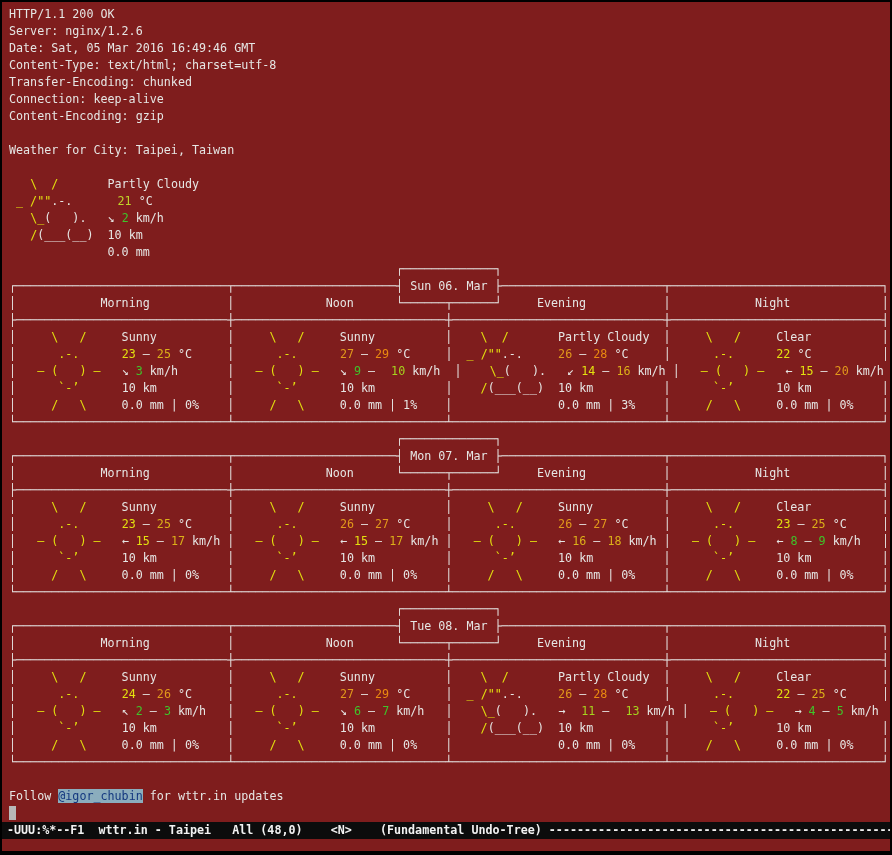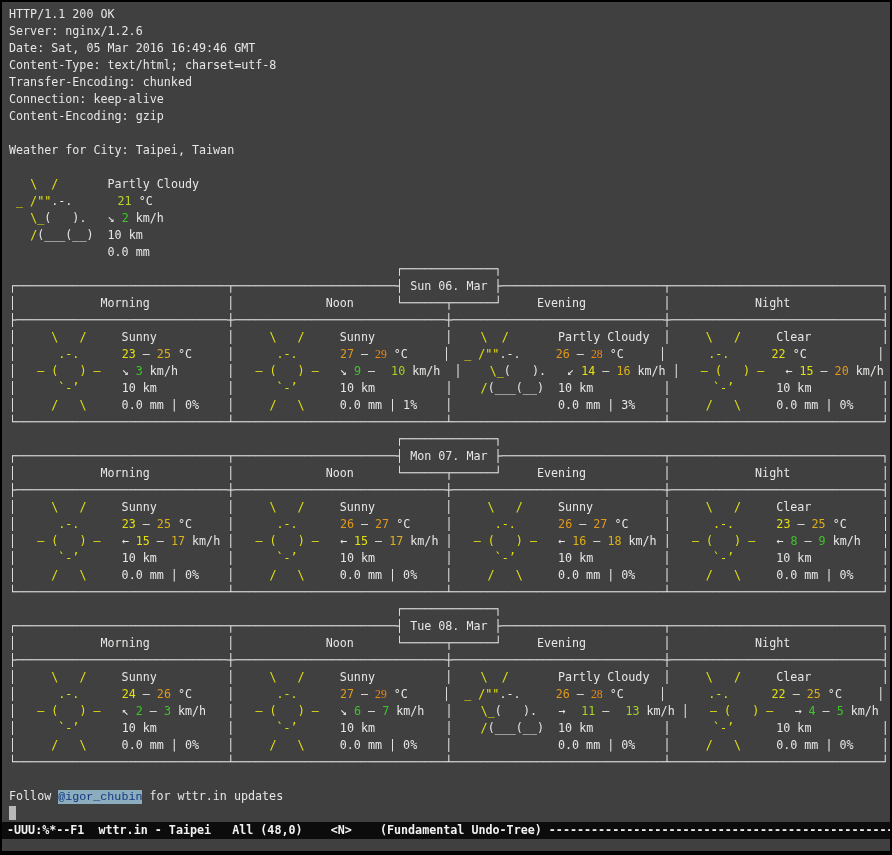--- a/index.html
+++ b/index.html
@@ -21,27 +21,27 @@
     margin-left:-7px;height:17px;background:#0c0c0c;
     padding-left:5px;overflow:hidden;
   }
   .modeline pre{color:#f2f2f2;font-weight:bold;}
   .minibuffer{height:17px;background:#272727;}
 </style>
 <style>.c-y{color:#e3e00f;}
 .c-li{color:#c0d42a;margin-left:10px;}
 .c-go{color:#dcb019;}
 .c-o{color:#e2991b;}
-.c-do{color:#ea8a10;font-family:Liberation Serif, serif;}
+.c-do{color:#ea8a10;}
 .c-g{color:#3fc42a;}
 .c-ch{color:#a6d31e;margin-left:9px;}
-.c-link{color:#14387f;background:#8badbd;font-family:Liberation Mono, monospace;}
+.c-link{color:#14387f;background:#8badbd;}
 .c-cursor{background:#b8b8b8;}
 pre{color:#e6e6e4;}
-.terminal,.minibuffer{background:#404040;}
+.terminal,.minibuffer{background:#7f1d1d;}
 .modeline{background:#0c0c0c;}
 .modeline pre{color:#f2f2f2;}</style></head>
 <body>
 
 <div class="terminal">
   <pre id="screen"><span><span class="line"><span>HTTP/1.1 200 OK</span></span><span class="line"><span>Server: nginx/1.2.6</span></span><span class="line"><span>Date: Sat, 05 Mar 2016 16:49:46 GMT</span></span><span class="line"><span>Content-Type: text/html; charset=utf-8</span></span><span class="line"><span>Transfer-Encoding: chunked</span></span><span class="line"><span>Connection: keep-alive</span></span><span class="line"><span>Content-Encoding: gzip</span></span><span class="line"></span></span><span><span class="line"><span>Weather for City: Taipei, Taiwan</span></span><span class="line"></span></span><span><span class="line"><span>   </span><span class="c-y">\  /</span><span>       </span><span>Partly Cloudy</span></span><span class="line"><span> </span><span class="c-y">_ /""</span><span>.-.</span><span>     </span><span class="c-li">21</span><span> °C</span></span><span class="line"><span>   </span><span class="c-y">\_</span><span>(   ).</span><span>   </span><span>↘ </span><span class="c-g">2</span><span> km/h</span></span><span class="line"><span>   </span><span class="c-y">/</span><span>(___(__)</span><span>  10 km</span></span><span class="line"><span>              </span><span>0.0 mm</span></span></span><span><span class="line"><span>                                                       </span><span>┌</span><span>─────────────</span><span>┐</span></span><span class="line"><span>┌</span><span>──────────────────────────────</span><span>┬</span><span>───────────────────────</span><span>┤ </span><span>Sun 06. Mar</span><span> ├</span><span>───────────────────────</span><span>┬</span><span>──────────────────────────────</span><span>┐</span></span><span class="line"><span>│</span><span>            </span><span>Morning</span><span>           </span><span>│</span><span>             </span><span>Noon</span><span>      </span><span>└</span><span>──────</span><span>┬</span><span>──────</span><span>┘</span><span>     </span><span>Evening</span><span>           </span><span>│</span><span>            </span><span>Night</span><span>             </span><span>│</span></span><span class="line"><span>├</span><span>──────────────────────────────</span><span>┼</span><span>──────────────────────────────</span><span>┼</span><span>──────────────────────────────</span><span>┼</span><span>──────────────────────────────</span><span>┤</span></span><span class="line"><span>│</span><span>     </span><span class="c-y">\   /</span><span>     </span><span>Sunny</span><span>          </span><span>│</span><span>     </span><span class="c-y">\   /</span><span>     </span><span>Sunny</span><span>          </span><span>│</span><span>    </span><span class="c-y">\  /</span><span>       </span><span>Partly Cloudy</span><span>  </span><span>│</span><span>     </span><span class="c-y">\   /</span><span>     </span><span>Clear</span><span>          </span><span>│</span></span><span class="line"><span>│</span><span>      </span><span class="c-y">.-.</span><span>      </span><span class="c-y">23</span><span> – </span><span class="c-go">25</span><span> °C</span><span>     </span><span>│</span><span>      </span><span class="c-y">.-.</span><span>      </span><span class="c-o">27</span><span> – </span><span class="c-do">29</span><span> °C</span><span>     </span><span>│</span><span>  </span><span class="c-y">_ /""</span><span>.-.</span><span>     </span><span class="c-o">26</span><span> – </span><span class="c-do">28</span><span> °C</span><span>     </span><span>│</span><span>      </span><span class="c-y">.-.</span><span>      </span><span class="c-y">22</span><span> °C</span><span>          </span><span>│</span></span><span class="line"><span>│</span><span>   </span><span class="c-y">― (   ) ―</span><span>   </span><span>↘ </span><span class="c-g">3</span><span> km/h</span><span>       </span><span>│</span><span>   </span><span class="c-y">― (   ) ―</span><span>   </span><span>↘ </span><span class="c-g">9</span><span> – </span><span class="c-ch">10</span><span> km/h</span><span>  </span><span>│</span><span>    </span><span class="c-y">\_</span><span>(   ).</span><span>   </span><span>↙ </span><span class="c-y">14</span><span> – </span><span class="c-go">16</span><span> km/h</span><span> </span><span>│</span><span>   </span><span class="c-y">― (   ) ―</span><span>   </span><span>← </span><span class="c-y">15</span><span> – </span><span class="c-o">20</span><span> km/h</span><span> </span><span>│</span></span><span class="line"><span>│</span><span>      </span><span class="c-y">`-’</span><span>      </span><span>10 km</span><span>          </span><span>│</span><span>      </span><span class="c-y">`-’</span><span>      </span><span>10 km</span><span>          </span><span>│</span><span>    </span><span class="c-y">/</span><span>(___(__)</span><span>  </span><span>10 km</span><span>          </span><span>│</span><span>      </span><span class="c-y">`-’</span><span>      </span><span>10 km</span><span>          </span><span>│</span></span><span class="line"><span>│</span><span>     </span><span class="c-y">/   \</span><span>     </span><span>0.0 mm | 0%</span><span>    </span><span>│</span><span>     </span><span class="c-y">/   \</span><span>     </span><span>0.0 mm | 1%</span><span>    </span><span>│</span><span>               </span><span>0.0 mm | 3%</span><span>    </span><span>│</span><span>     </span><span class="c-y">/   \</span><span>     </span><span>0.0 mm | 0%</span><span>    </span><span>│</span></span><span class="line"><span>└</span><span>──────────────────────────────</span><span>┴</span><span>──────────────────────────────</span><span>┴</span><span>──────────────────────────────</span><span>┴</span><span>──────────────────────────────</span><span>┘</span></span></span><span><span class="line"><span>                                                       </span><span>┌</span><span>─────────────</span><span>┐</span></span><span class="line"><span>┌</span><span>──────────────────────────────</span><span>┬</span><span>───────────────────────</span><span>┤ </span><span>Mon 07. Mar</span><span> ├</span><span>───────────────────────</span><span>┬</span><span>──────────────────────────────</span><span>┐</span></span><span class="line"><span>│</span><span>            </span><span>Morning</span><span>           </span><span>│</span><span>             </span><span>Noon</span><span>      </span><span>└</span><span>──────</span><span>┬</span><span>──────</span><span>┘</span><span>     </span><span>Evening</span><span>           </span><span>│</span><span>            </span><span>Night</span><span>             </span><span>│</span></span><span class="line"><span>├</span><span>──────────────────────────────</span><span>┼</span><span>──────────────────────────────</span><span>┼</span><span>──────────────────────────────</span><span>┼</span><span>──────────────────────────────</span><span>┤</span></span><span class="line"><span>│</span><span>     </span><span class="c-y">\   /</span><span>     </span><span>Sunny</span><span>          </span><span>│</span><span>     </span><span class="c-y">\   /</span><span>     </span><span>Sunny</span><span>          </span><span>│</span><span>     </span><span class="c-y">\   /</span><span>     </span><span>Sunny</span><span>          </span><span>│</span><span>     </span><span class="c-y">\   /</span><span>     </span><span>Clear</span><span>          </span><span>│</span></span><span class="line"><span>│</span><span>      </span><span class="c-y">.-.</span><span>      </span><span class="c-y">23</span><span> – </span><span class="c-go">25</span><span> °C</span><span>     </span><span>│</span><span>      </span><span class="c-y">.-.</span><span>      </span><span class="c-o">26</span><span> – </span><span class="c-o">27</span><span> °C</span><span>     </span><span>│</span><span>      </span><span class="c-y">.-.</span><span>      </span><span class="c-o">26</span><span> – </span><span class="c-o">27</span><span> °C</span><span>     </span><span>│</span><span>      </span><span class="c-y">.-.</span><span>      </span><span class="c-y">23</span><span> – </span><span class="c-go">25</span><span> °C</span><span>     </span><span>│</span></span><span class="line"><span>│</span><span>   </span><span class="c-y">― (   ) ―</span><span>   </span><span>← </span><span class="c-y">15</span><span> – </span><span class="c-go">17</span><span> km/h</span><span> </span><span>│</span><span>   </span><span class="c-y">― (   ) ―</span><span>   </span><span>← </span><span class="c-y">15</span><span> – </span><span class="c-go">17</span><span> km/h</span><span> </span><span>│</span><span>   </span><span class="c-y">― (   ) ―</span><span>   </span><span>← </span><span class="c-go">16</span><span> – </span><span class="c-go">18</span><span> km/h</span><span> </span><span>│</span><span>   </span><span class="c-y">― (   ) ―</span><span>   </span><span>← </span><span class="c-g">8</span><span> – </span><span class="c-g">9</span><span> km/h</span><span>   </span><span>│</span></span><span class="line"><span>│</span><span>      </span><span class="c-y">`-’</span><span>      </span><span>10 km</span><span>          </span><span>│</span><span>      </span><span class="c-y">`-’</span><span>      </span><span>10 km</span><span>          </span><span>│</span><span>      </span><span class="c-y">`-’</span><span>      </span><span>10 km</span><span>          </span><span>│</span><span>      </span><span class="c-y">`-’</span><span>      </span><span>10 km</span><span>          </span><span>│</span></span><span class="line"><span>│</span><span>     </span><span class="c-y">/   \</span><span>     </span><span>0.0 mm | 0%</span><span>    </span><span>│</span><span>     </span><span class="c-y">/   \</span><span>     </span><span>0.0 mm | 0%</span><span>    </span><span>│</span><span>     </span><span class="c-y">/   \</span><span>     </span><span>0.0 mm | 0%</span><span>    </span><span>│</span><span>     </span><span class="c-y">/   \</span><span>     </span><span>0.0 mm | 0%</span><span>    </span><span>│</span></span><span class="line"><span>└</span><span>──────────────────────────────</span><span>┴</span><span>──────────────────────────────</span><span>┴</span><span>──────────────────────────────</span><span>┴</span><span>──────────────────────────────</span><span>┘</span></span></span><span><span class="line"><span>                                                       </span><span>┌</span><span>─────────────</span><span>┐</span></span><span class="line"><span>┌</span><span>──────────────────────────────</span><span>┬</span><span>───────────────────────</span><span>┤ </span><span>Tue 08. Mar</span><span> ├</span><span>───────────────────────</span><span>┬</span><span>──────────────────────────────</span><span>┐</span></span><span class="line"><span>│</span><span>            </span><span>Morning</span><span>           </span><span>│</span><span>             </span><span>Noon</span><span>      </span><span>└</span><span>──────</span><span>┬</span><span>──────</span><span>┘</span><span>     </span><span>Evening</span><span>           </span><span>│</span><span>            </span><span>Night</span><span>             </span><span>│</span></span><span class="line"><span>├</span><span>──────────────────────────────</span><span>┼</span><span>──────────────────────────────</span><span>┼</span><span>──────────────────────────────</span><span>┼</span><span>──────────────────────────────</span><span>┤</span></span><span class="line"><span>│</span><span>     </span><span class="c-y">\   /</span><span>     </span><span>Sunny</span><span>          </span><span>│</span><span>     </span><span class="c-y">\   /</span><span>     </span><span>Sunny</span><span>          </span><span>│</span><span>    </span><span class="c-y">\  /</span><span>       </span><span>Partly Cloudy</span><span>  </span><span>│</span><span>     </span><span class="c-y">\   /</span><span>     </span><span>Clear</span><span>          </span><span>│</span></span><span class="line"><span>│</span><span>      </span><span class="c-y">.-.</span><span>      </span><span class="c-y">24</span><span> – </span><span class="c-o">26</span><span> °C</span><span>     </span><span>│</span><span>      </span><span class="c-y">.-.</span><span>      </span><span class="c-o">27</span><span> – </span><span class="c-do">29</span><span> °C</span><span>     </span><span>│</span><span>  </span><span class="c-y">_ /""</span><span>.-.</span><span>     </span><span class="c-o">26</span><span> – </span><span class="c-do">28</span><span> °C</span><span>     </span><span>│</span><span>      </span><span class="c-y">.-.</span><span>      </span><span class="c-y">22</span><span> – </span><span class="c-go">25</span><span> °C</span><span>     </span><span>│</span></span><span class="line"><span>│</span><span>   </span><span class="c-y">― (   ) ―</span><span>   </span><span>↖ </span><span class="c-g">2</span><span> – </span><span class="c-g">3</span><span> km/h</span><span>   </span><span>│</span><span>   </span><span class="c-y">― (   ) ―</span><span>   </span><span>↘ </span><span class="c-g">6</span><span> – </span><span class="c-g">7</span><span> km/h</span><span>   </span><span>│</span><span>    </span><span class="c-y">\_</span><span>(   ).</span><span>   </span><span>→ </span><span class="c-ch">11</span><span> – </span><span class="c-ch">13</span><span> km/h</span><span> </span><span>│</span><span>   </span><span class="c-y">― (   ) ―</span><span>   </span><span>→ </span><span class="c-g">4</span><span> – </span><span class="c-g">5</span><span> km/h</span><span>   </span><span>│</span></span><span class="line"><span>│</span><span>      </span><span class="c-y">`-’</span><span>      </span><span>10 km</span><span>          </span><span>│</span><span>      </span><span class="c-y">`-’</span><span>      </span><span>10 km</span><span>          </span><span>│</span><span>    </span><span class="c-y">/</span><span>(___(__)</span><span>  </span><span>10 km</span><span>          </span><span>│</span><span>      </span><span class="c-y">`-’</span><span>      </span><span>10 km</span><span>          </span><span>│</span></span><span class="line"><span>│</span><span>     </span><span class="c-y">/   \</span><span>     </span><span>0.0 mm | 0%</span><span>    </span><span>│</span><span>     </span><span class="c-y">/   \</span><span>     </span><span>0.0 mm | 0%</span><span>    </span><span>│</span><span>               </span><span>0.0 mm | 0%</span><span>    </span><span>│</span><span>     </span><span class="c-y">/   \</span><span>     </span><span>0.0 mm | 0%</span><span>    </span><span>│</span></span><span class="line"><span>└</span><span>──────────────────────────────</span><span>┴</span><span>──────────────────────────────</span><span>┴</span><span>──────────────────────────────</span><span>┴</span><span>──────────────────────────────</span><span>┘</span></span></span><span><span class="line"></span><span class="line"><span>Follow </span><span class="c-link">@igor_chubin</span><span> for wttr.in updates</span></span><span class="line"><span class="c-cursor"> </span></span></span></pre>
   <div class="modeline">
     <pre id="modeline-pre"><span class="line"><span>-UUU:%*--F1  wttr.in - Taipei   All (48,0)    &lt;N&gt;    (Fundamental Undo-Tree) </span><span>------------------------------------------------------------------------------------------</span></span></pre>
   </div>
   <div class="minibuffer"></div>

